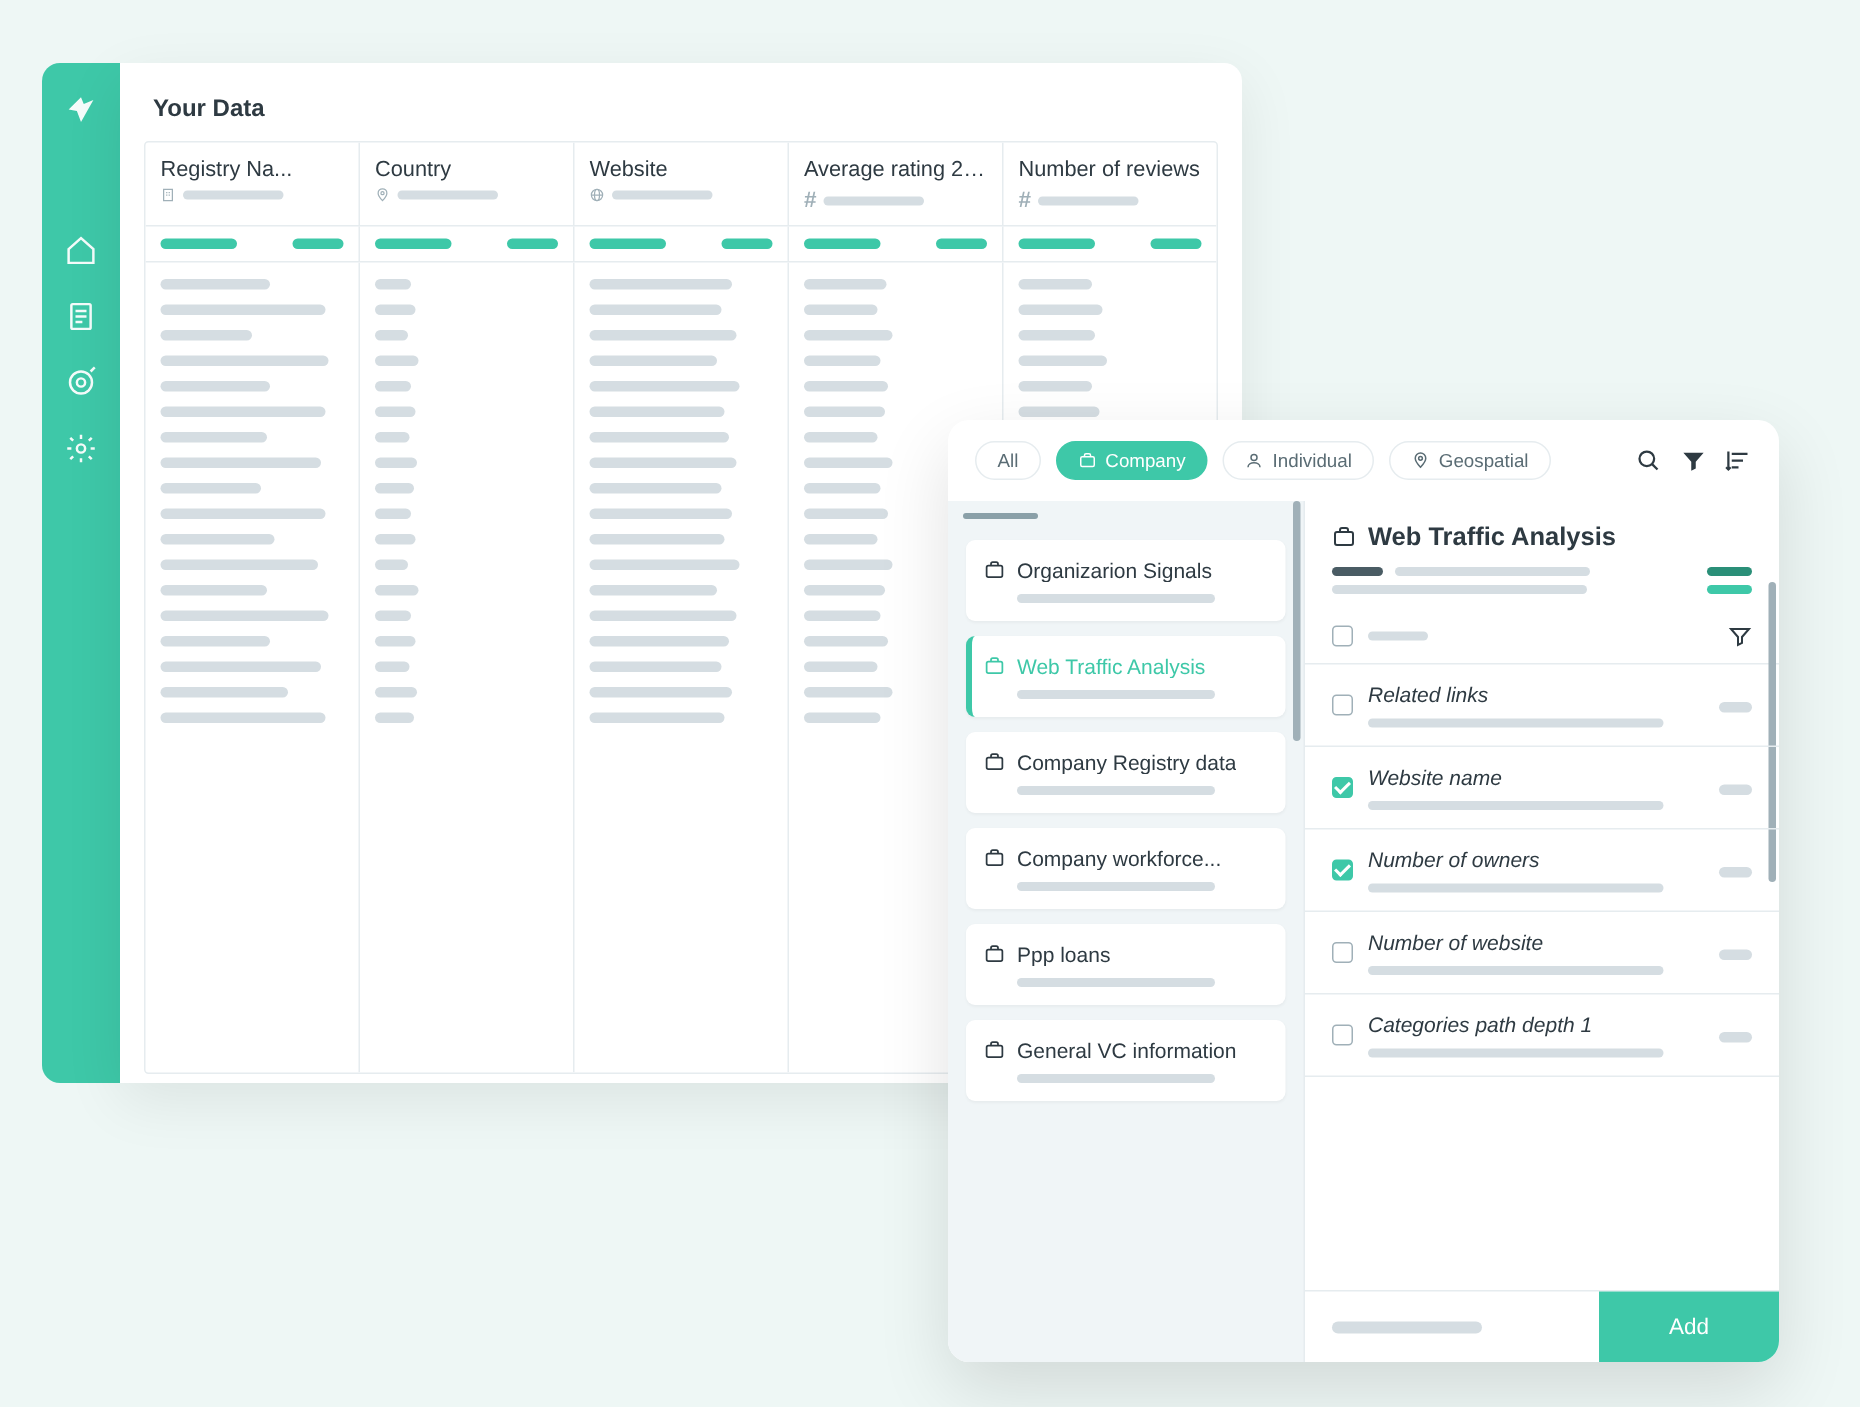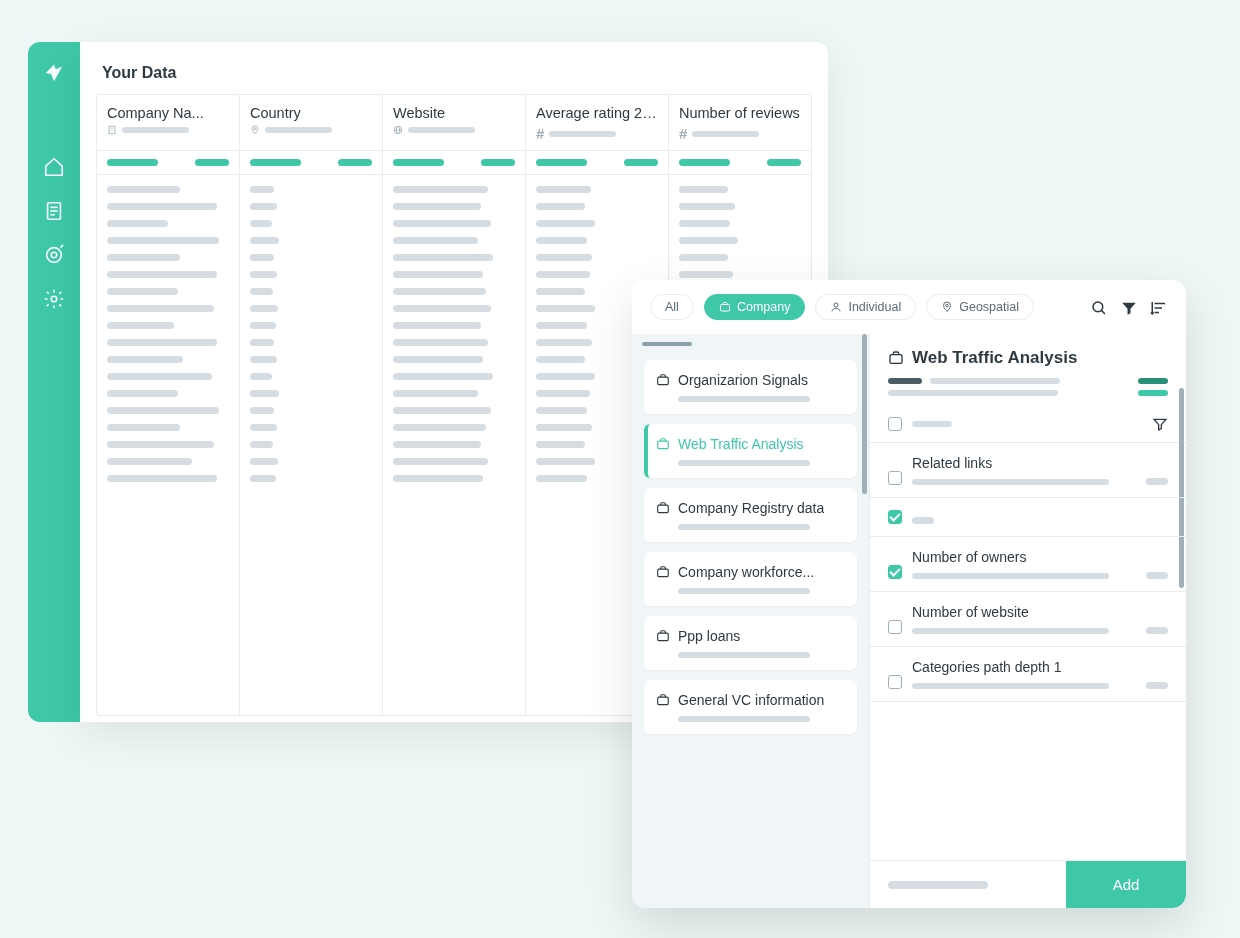--- a/index.html
+++ b/index.html
@@ -165,21 +165,21 @@
 .seg-teal{height:6px;border-radius:3px;background:var(--teal);}
 
 .attr-toolbar{display:flex;align-items:center;gap:10px;padding:10px 18px;border-bottom:1px solid var(--line);}
 .cb{width:14px;height:14px;border:1.5px solid var(--ph-dark);border-radius:3px;flex-shrink:0;}
 .cb.on{background:var(--teal);border-color:var(--teal);position:relative;}
 .cb.on::after{content:"";position:absolute;left:3px;top:0px;width:4px;height:8px;border:solid #fff;border-width:0 2px 2px 0;transform:rotate(45deg);}
 .attr-toolbar .tool-ph{height:6px;background:var(--ph);border-radius:3px;width:40px;}
 .attr-toolbar svg{width:16px;height:16px;margin-left:auto;color:var(--ink);}
 
 .attrs{flex:1;overflow:hidden;position:relative;}
-.attr-row{display:flex;align-items:flex-end;gap:10px;padding:12px 18px;border-bottom:1px solid var(--line);}
+.attr-row{display:flex;align-items:center;gap:10px;padding:12px 18px;border-bottom:1px solid var(--line);font-style:italic;}
 .attr-body{flex:1;min-width:0;}
 .attr-name{font-size:14px;color:var(--ink);}
 .attr-sub{height:6px;background:var(--ph);border-radius:3px;margin-top:8px;width:88%;}
 .attr-tag{height:7px;width:22px;background:var(--ph);border-radius:4px;margin-top:2px;}
 
 .right-scroll{position:absolute;right:2px;top:54px;width:5px;height:200px;background:var(--ph-dark);border-radius:3px;}
 .left-scroll{position:absolute;right:2px;top:0px;width:5px;height:160px;background:var(--ph-dark);border-radius:3px;}
 
 .overlay-footer{
   position:absolute;left:0;right:0;bottom:0;height:48px;
@@ -227,21 +227,21 @@
   </div>
 </div>
 
 <div class="main-card">
   <div class="page-title">Your Data</div>
 
   <div class="table">
     <div class="thead">
 
     <div class="th">
-          <div class="th-label">Company Na...</div>
+          <div class="th-label">Registry Na...</div>
           <div class="th-sub">
             <svg viewBox="0 0 24 24" fill="none" stroke="currentColor" stroke-width="2">
               <rect x="5" y="3" width="14" height="18"></rect>
               <line x1="9" y1="8" x2="11" y2="8"></line>
               <line x1="13" y1="8" x2="15" y2="8"></line>
               <line x1="9" y1="12" x2="11" y2="12"></line>
               <line x1="13" y1="12" x2="15" y2="12"></line>
             </svg>
             <div class="th-sub-bar"></div>
           </div>
@@ -737,20 +737,24 @@
           <div class="attr-row">
             <div class="cb"></div>
     <div class="attr-body">
               <div class="attr-name">Related links</div>
               <div class="attr-sub"></div>
             </div>
     <div class="attr-tag"></div>
           </div>
           <div class="attr-row">
             <div class="cb on"></div>
+    <div class="attr-body">
+              <div class="attr-name">Website name</div>
+              <div class="attr-sub"></div>
+            </div>
     <div class="attr-tag"></div>
           </div>
           <div class="attr-row">
             <div class="cb on"></div>
     <div class="attr-body">
               <div class="attr-name">Number of owners</div>
               <div class="attr-sub"></div>
             </div>
     <div class="attr-tag"></div>
           </div>

